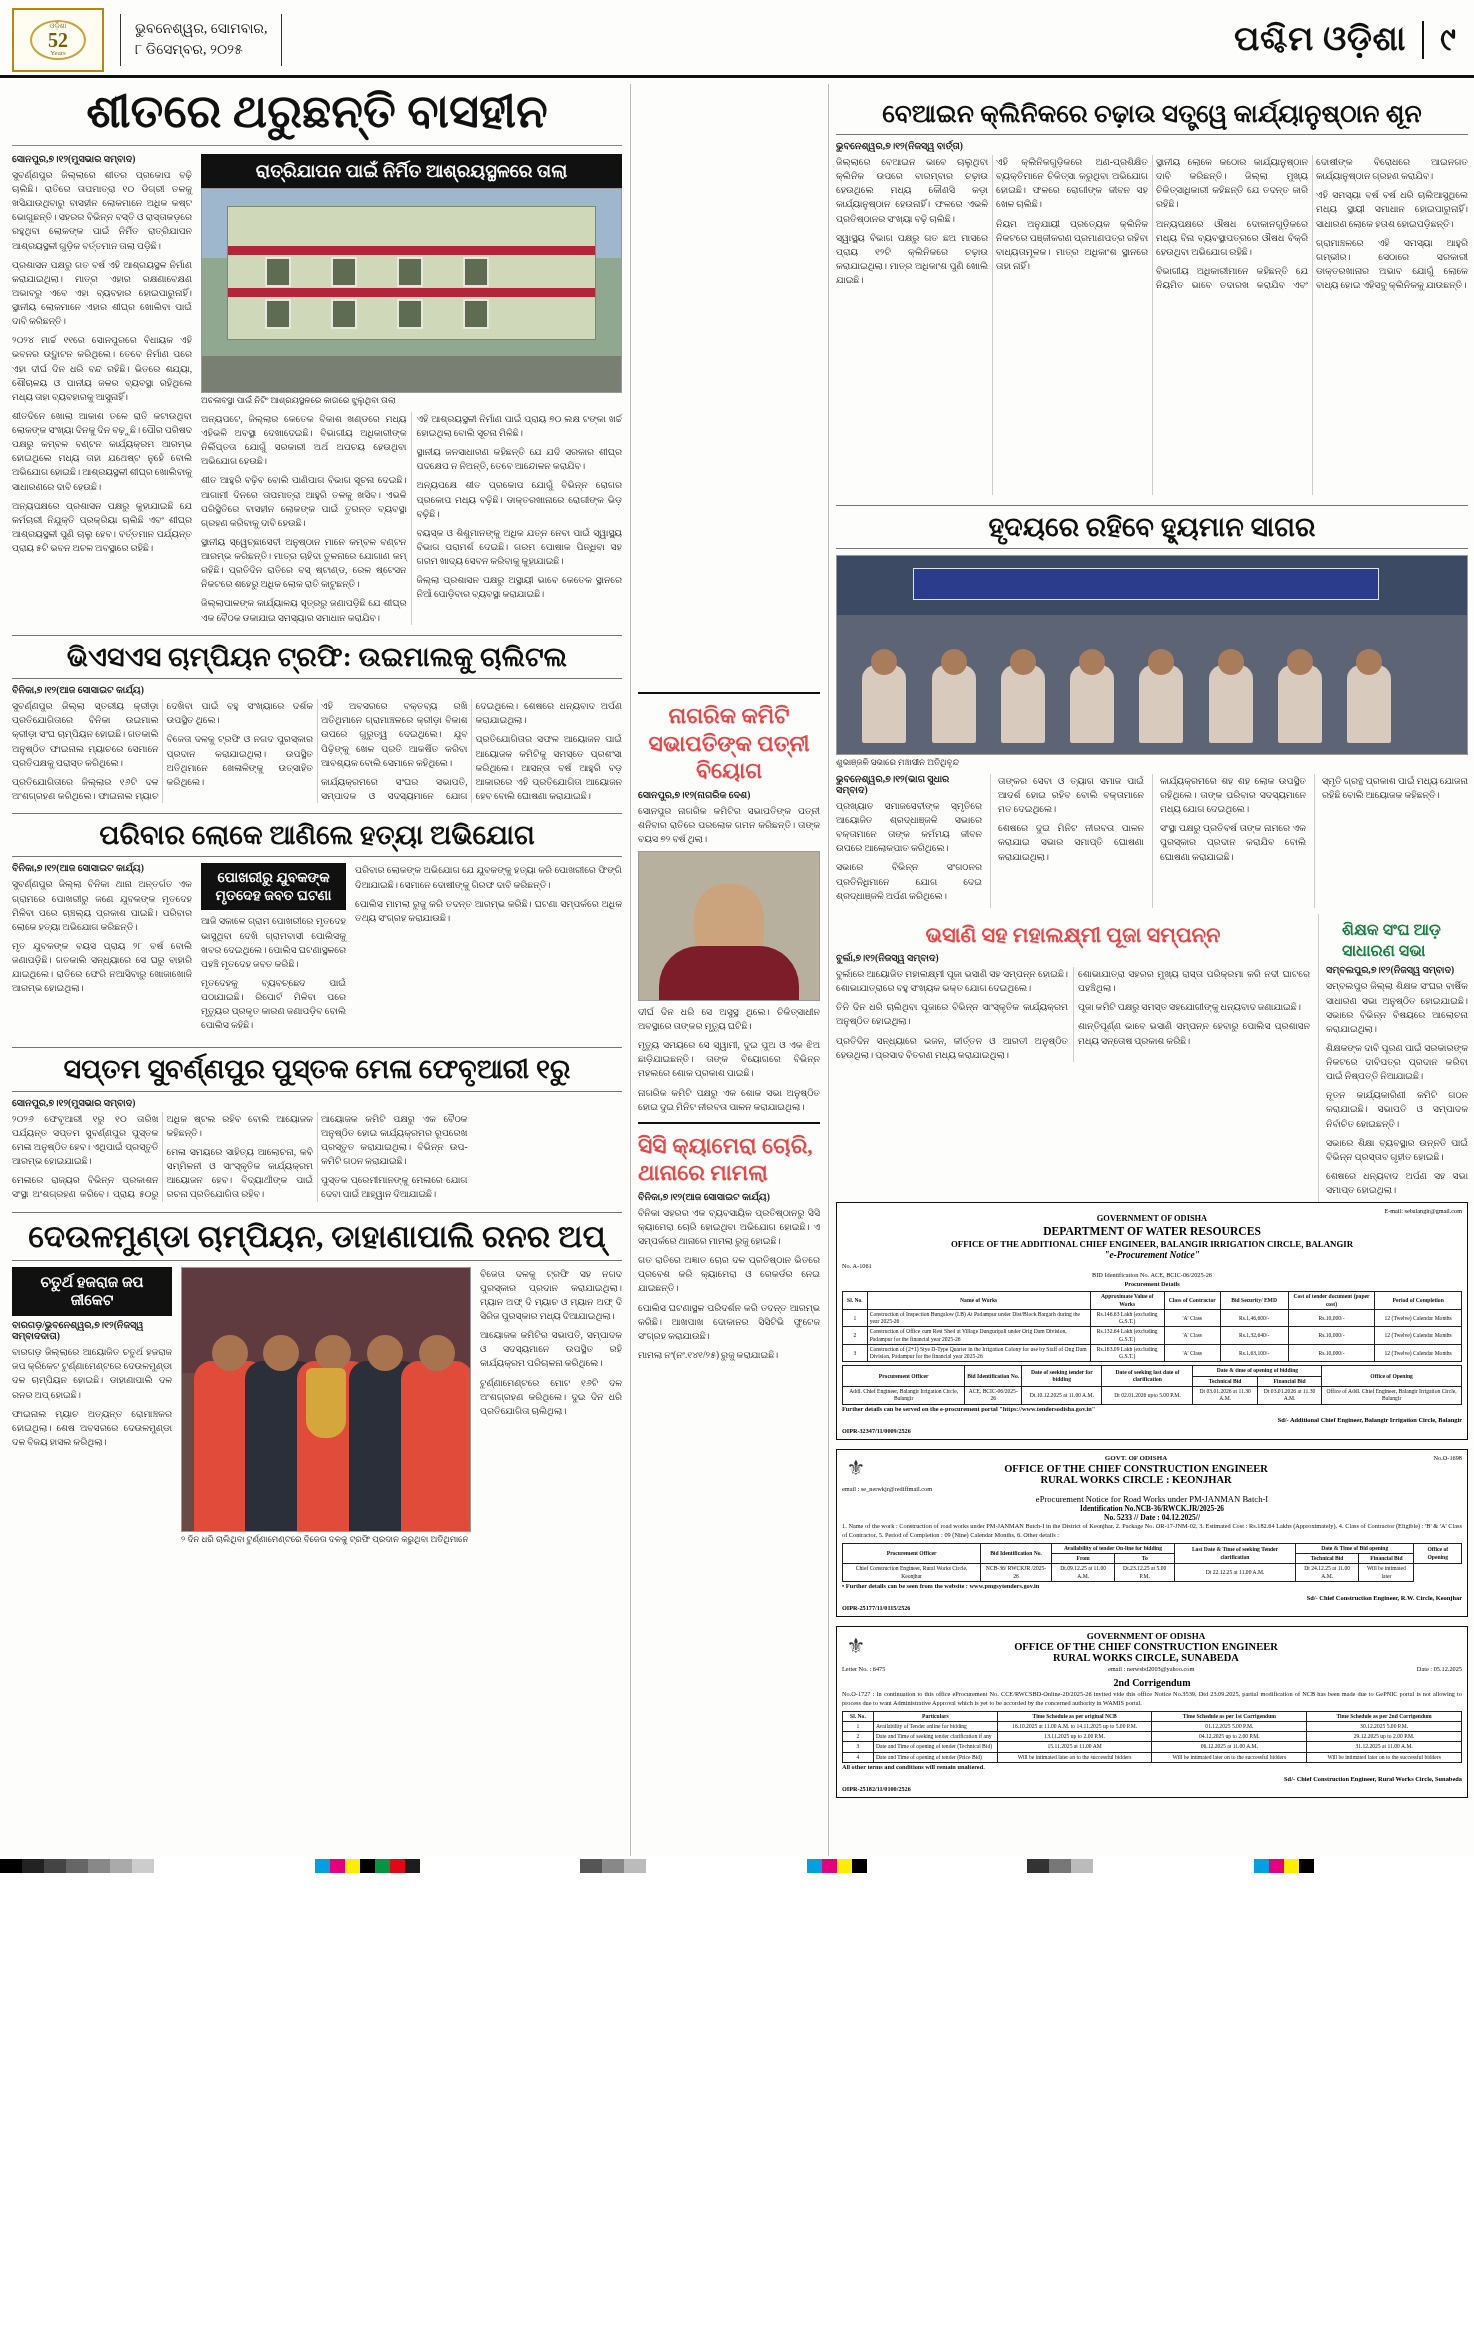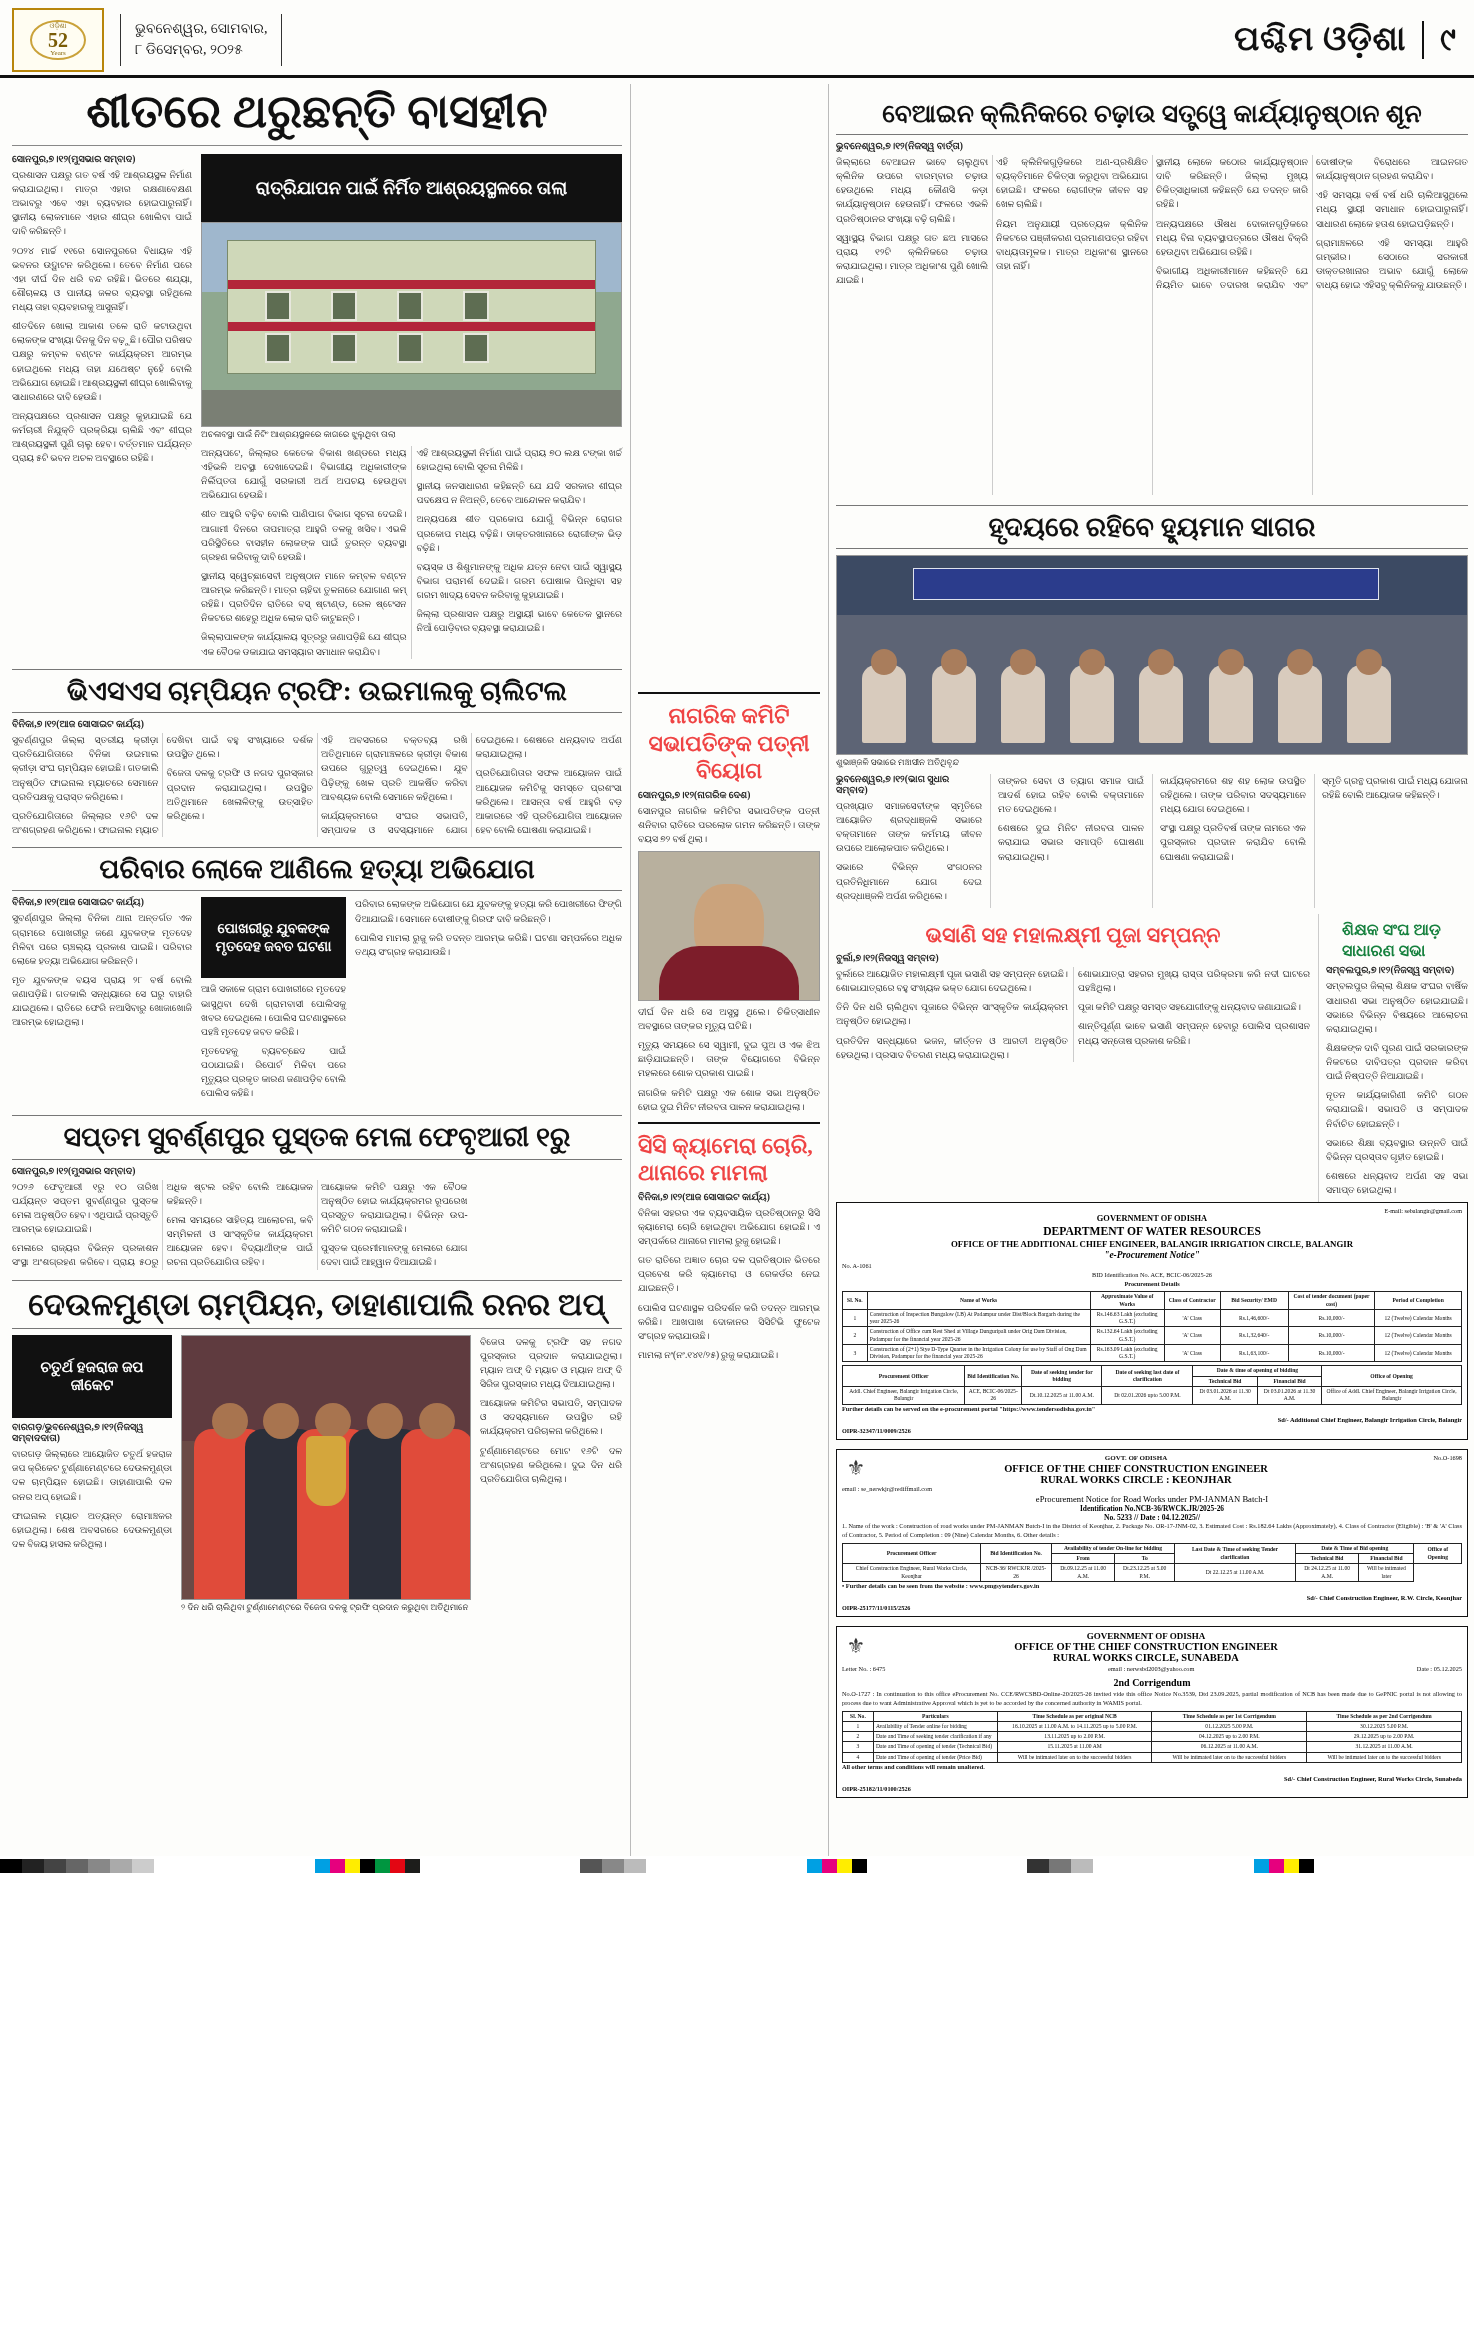--- a/index.html
+++ b/index.html
@@ -118,21 +118,21 @@
     width: 100%;
     position: relative;
     background: #c9cfc4;
     border: 1px solid #999;
     overflow: hidden;
   }
   .ph-caption { font-size: 8.6px; line-height: 1.35; margin: 2px 0 5px 0; color: #111;}
 
   .kicker-band {
     background: #111; color: #fff; font-size: 18px; font-weight: bold;
-    text-align: center; padding: 21px 6px; line-height: 1.25;
+    text-align: center; padding: 4px 6px; line-height: 1.25;
   }
   .kicker-band.boxed { border: 2px solid #111; }
 
   
   .img-building {
     height: 205px;
     background: linear-gradient(#9fb7cd 0 34%, #8fa88f 34% 100%);
     position: relative;
   }
   .img-building .bld {
@@ -274,20 +274,21 @@
 
   <div class="body-wrap">
 
     <div class="col-left">
 
       <h1 class="headline-main">ଶୀତରେ ଥରୁଛନ୍ତି ବାସହୀନ</h1>
 
       <div style="display:flex; gap:9px;">
         <div style="width:180px; flex:none;">
           <div class="byline">ସୋନପୁର,୭।୧୨(ମୁସଭାର ସମ୍ବାଦ)</div>
+          <p class="body">ସୁବର୍ଣ୍ଣପୁର ଜିଲ୍ଲାରେ ଶୀତର ପ୍ରକୋପ ବଢ଼ି ଚାଲିଛି। ରାତିରେ ତାପମାତ୍ରା ୧୦ ଡିଗ୍ରୀ ତଳକୁ ଖସିଯାଉଥିବାରୁ ବାସହୀନ ଲୋକମାନେ ଅଧିକ କଷ୍ଟ ଭୋଗୁଛନ୍ତି। ସହରର ବିଭିନ୍ନ ବସ୍ତି ଓ ରାସ୍ତାକଡ଼ରେ ରହୁଥିବା ଲୋକଙ୍କ ପାଇଁ ନିର୍ମିତ ରାତ୍ରିଯାପନ ଆଶ୍ରୟସ୍ଥଳୀ ଗୁଡ଼ିକ ବର୍ତ୍ତମାନ ତାଲା ପଡ଼ିଛି।</p>
           <p class="body">ପ୍ରଶାସନ ପକ୍ଷରୁ ଗତ ବର୍ଷ ଏହି ଆଶ୍ରୟସ୍ଥଳ ନିର୍ମାଣ କରାଯାଇଥିଲା। ମାତ୍ର ଏହାର ରକ୍ଷଣାବେକ୍ଷଣ ଅଭାବରୁ ଏବେ ଏହା ବ୍ୟବହାର ହୋଇପାରୁନାହିଁ। ସ୍ଥାନୀୟ ଲୋକମାନେ ଏହାର ଶୀଘ୍ର ଖୋଲିବା ପାଇଁ ଦାବି କରିଛନ୍ତି।</p>
           <p class="body">୨୦୨୪ ମାର୍ଚ୍ଚ ୧୧ରେ ସୋନପୁରରେ ବିଧାୟକ ଏହି ଭବନର ଉଦ୍ଘାଟନ କରିଥିଲେ। ତେବେ ନିର୍ମାଣ ପରେ ଏହା ଦୀର୍ଘ ଦିନ ଧରି ବନ୍ଦ ରହିଛି। ଭିତରେ ଶଯ୍ୟା, ଶୌଚାଳୟ ଓ ପାନୀୟ ଜଳର ବ୍ୟବସ୍ଥା ରହିଥିଲେ ମଧ୍ୟ ତାହା ବ୍ୟବହାରକୁ ଆସୁନାହିଁ।</p>
           <p class="body">ଶୀତଦିନେ ଖୋଲା ଆକାଶ ତଳେ ରାତି କଟାଉଥିବା ଲୋକଙ୍କ ସଂଖ୍ୟା ଦିନକୁ ଦିନ ବଢ଼ୁଛି। ପୌର ପରିଷଦ ପକ୍ଷରୁ କମ୍ବଳ ବଣ୍ଟନ କାର୍ଯ୍ୟକ୍ରମ ଆରମ୍ଭ ହୋଇଥିଲେ ମଧ୍ୟ ତାହା ଯଥେଷ୍ଟ ନୁହେଁ ବୋଲି ଅଭିଯୋଗ ହୋଇଛି। ଆଶ୍ରୟସ୍ଥଳୀ ଶୀଘ୍ର ଖୋଲିବାକୁ ସାଧାରଣରେ ଦାବି ହେଉଛି।</p>
           <p class="body">ଅନ୍ୟପକ୍ଷରେ ପ୍ରଶାସନ ପକ୍ଷରୁ କୁହାଯାଇଛି ଯେ କର୍ମଚାରୀ ନିଯୁକ୍ତି ପ୍ରକ୍ରିୟା ଚାଲିଛି ଏବଂ ଶୀଘ୍ର ଆଶ୍ରୟସ୍ଥଳୀ ପୁଣି ଚାଲୁ ହେବ। ବର୍ତ୍ତମାନ ପର୍ଯ୍ୟନ୍ତ ପ୍ରାୟ ୫ଟି ଭବନ ଅଚଳ ଅବସ୍ଥାରେ ରହିଛି।</p>
         </div>
 
         <div style="flex:1 1 auto;">
           <div class="kicker-band boxed">ରାତ୍ରିଯାପନ ପାଇଁ ନିର୍ମିତ ଆଶ୍ରୟସ୍ଥଳରେ ତାଲା</div>
           <div class="photo img-building">
             <div class="bld">

